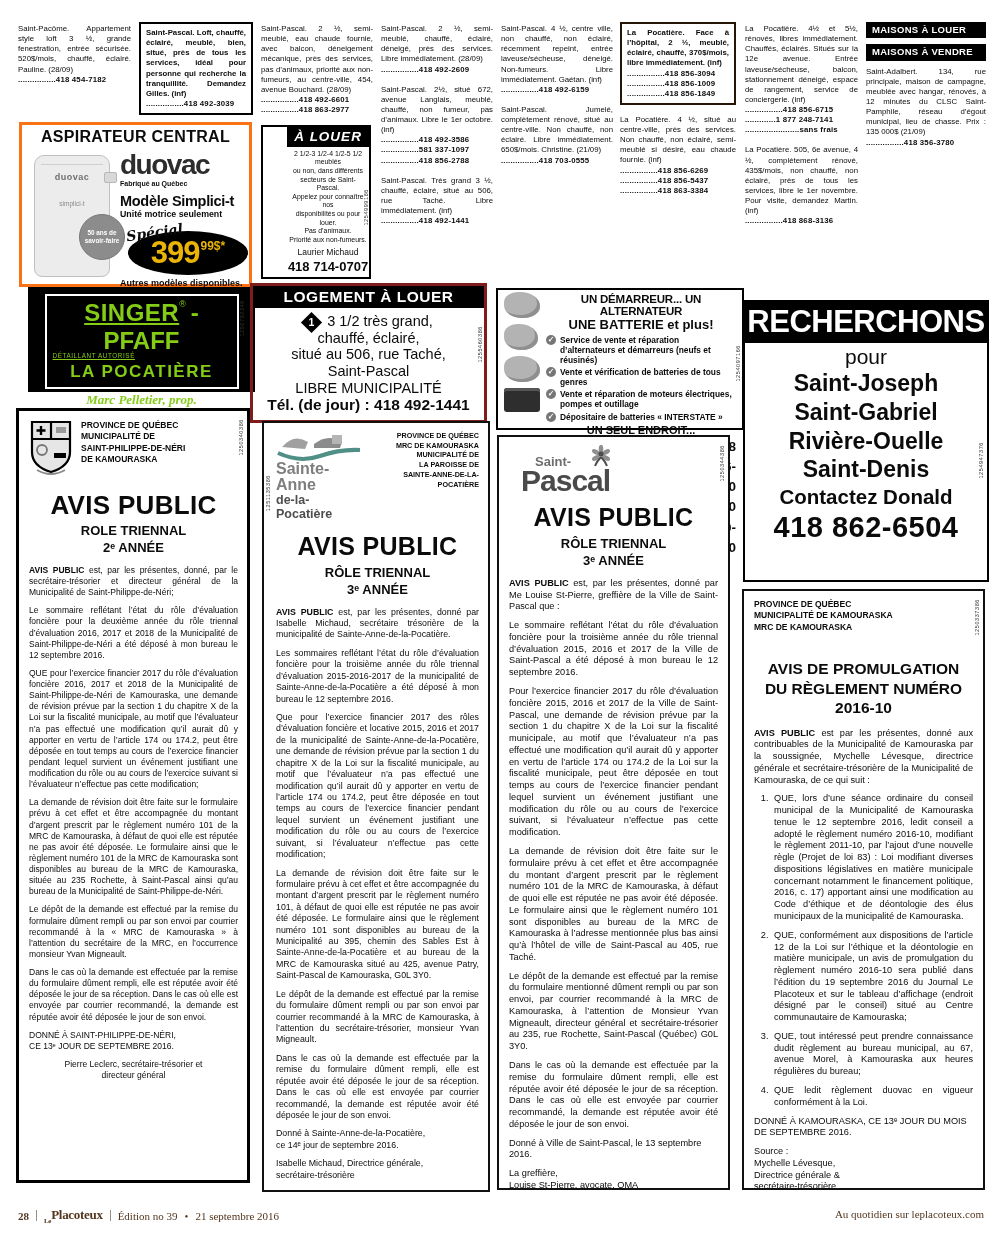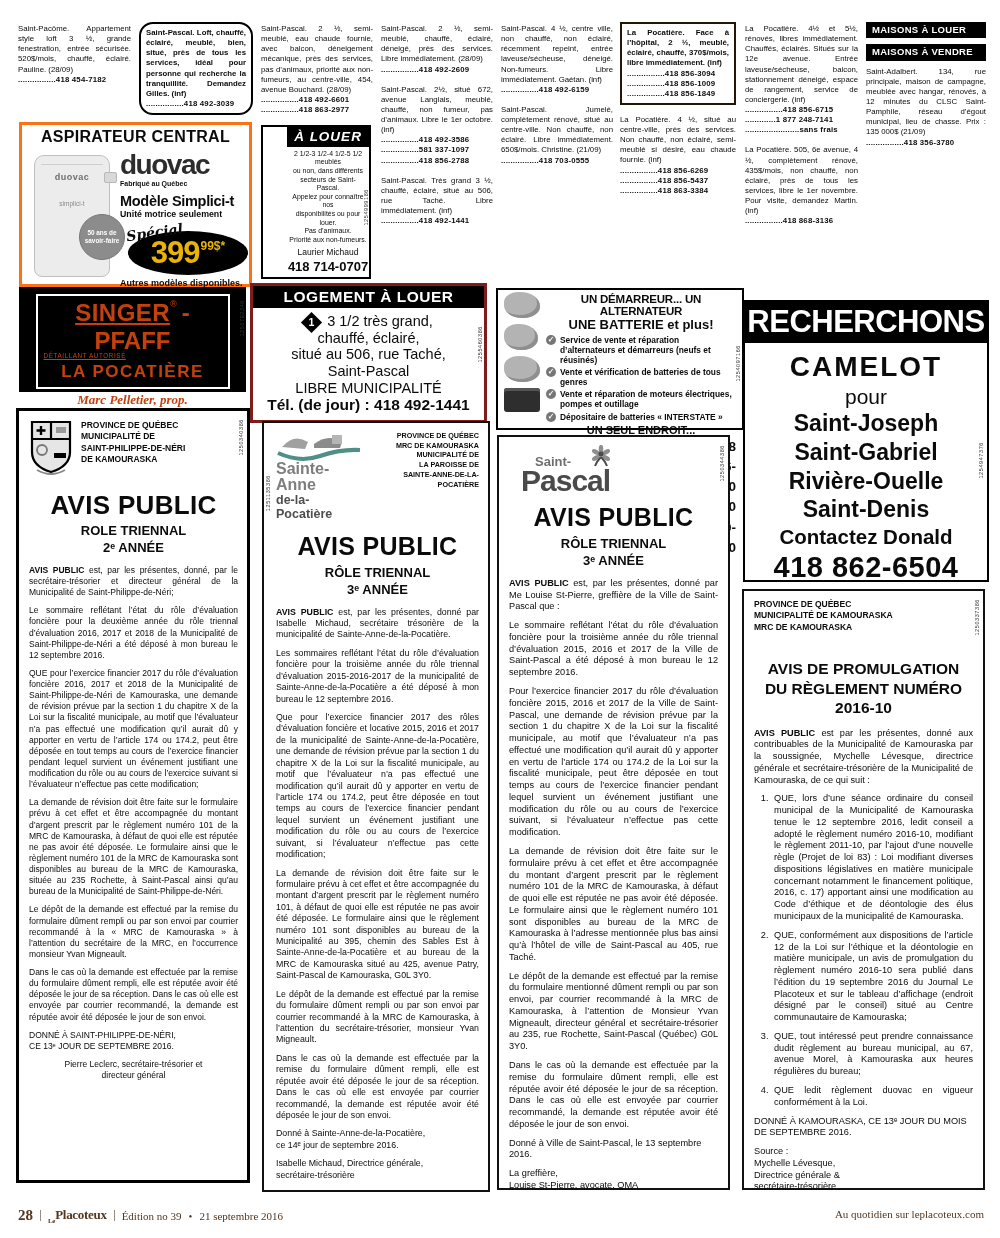--- a/index.html
+++ b/index.html
@@ -38,21 +38,21 @@
   .dv-model{font-weight:800;font-size:14.5px;letter-spacing:-.3px;}
   .dv-unitline{font-weight:700;font-size:8.8px;margin-bottom:2px;}
   .dv-special{font-family:"DejaVu Serif",serif;font-style:italic;font-weight:700;font-size:14px;transform:rotate(-8deg);
               position:relative;left:6px;top:3px;width:60px;}
   .dv-price{width:120px;height:44px;background:#000;border-radius:50%;color:#eab308;display:flex;align-items:center;justify-content:center;margin:-6px 0 3px 8px;}
   .dv-price-main{font-weight:800;font-size:31px;letter-spacing:-1px;}
   .dv-price-sup{font-weight:800;font-size:12px;margin:-14px 0 0 1px;}
   .dv-more{font-weight:700;font-size:9px;}
   .dv-limited{font-weight:700;font-size:7px;margin-top:1px;}
   
-  #singer{left:19px;top:287px;width:227px;height:105px;background:#000;color:#c2410c;text-align:center;}
+  #singer{left:28px;top:287px;width:227px;height:105px;background:#000;color:#84cc16;text-align:center;}
   .sg-box{margin:7px auto 3px;width:178px;border:2px solid #fff;padding:3px 6px 5px;text-align:center;}
   .sg-singer{font-size:24px;font-weight:800;letter-spacing:.5px;text-decoration:underline;}
   .sg-reg{font-size:9px;vertical-align:top;}
   .sg-pfaff{font-size:24px;font-weight:800;margin-left:5px;}
   .sg-dealer{font-size:6.3px;letter-spacing:.6px;text-align:left;margin-top:-3px;text-decoration:underline;}
   .sg-city{font-size:17px;font-weight:800;letter-spacing:1.5px;margin-top:3px;}
   .sg-prop{font-style:italic;font-weight:700;font-size:13px;font-family:"Liberation Serif",serif;}
   .sg-addr{font-size:9.5px;font-weight:700;}
   .sg-phone{font-size:22px;font-weight:800;letter-spacing:1.5px;}
   
@@ -110,39 +110,39 @@
   .avisD-title{font-weight:800;font-size:15.5px;text-align:center;white-space:pre-line;margin:26px 0 10px;line-height:1.25;}
   
   .sa-logo-txt1{font-weight:800;font-size:16px;color:#7e7e7e;line-height:1;}
   .sa-logo-txt2{font-weight:700;font-size:12.5px;color:#4e4e4e;line-height:1.15;}
   
   .sp-top{font-weight:700;font-size:13px;color:#6e6e6e;margin-left:14px;}
   .sp-main{font-weight:800;font-size:30px;color:#4a4a4a;letter-spacing:-1px;line-height:.8;}
   
   #footer{position:absolute;left:0;top:1207px;width:1000px;font-family:"Liberation Serif",serif;color:#53361f;}
   .ft-left{position:absolute;left:18px;top:0;display:flex;align-items:center;gap:7px;font-size:11px;}
-  .ft-page{font-weight:700;font-size:15px;}
+  .ft-page{font-weight:700;font-size:11px;}
   .ft-divider{display:inline-block;width:1px;height:11px;background:#9a8c7e;}
   .ft-brand{font-weight:700;font-size:13px;letter-spacing:-.3px;}
   .ft-le{font-size:7px;vertical-align:sub;}
   .ft-right{position:absolute;right:16px;top:1px;font-size:11px;}
   svg{display:block;}
 </style>
 </head>
 <body>
 
 <div class="abs col" style="left:18px;top:24px;width:113px;">
   <div class="ad">
     <span>Saint-Pacôme. Appartement style loft 3 ½, grande fenestration, entrée sécurisée. 520$/mois, chauffé, éclairé. Pauline. (28/09)</span>
     <div class="phones">................418 454-7182</div>
   </div>
 </div>
 
 <div class="abs col" style="left:139px;top:22px;width:114px;">
-  <div class="ad boxed" style="margin-bottom:4px;border-radius:14px;">
+  <div class="ad boxed" style="margin-bottom:4px;">
     <span>Saint-Pascal. Loft, chauffé, éclairé, meublé, bien, situé, près de tous les services, idéal pour personne qui recherche la tranquillité. Demandez Gilles. (inf)</span>
     <div class="phones">................418 492-3039</div>
   </div>
 </div>
 
 <div class="abs col" style="left:261px;top:24px;width:112px;">
   <div class="ad">
     <span>Saint-Pascal. 2 ½, semi-meublé, eau chaude fournie, avec balcon, déneigement mécanique, près des services, pas d’animaux, priorité aux non-fumeurs, au centre-ville, 454, avenue Bouchard. (28/09)</span>
     <div class="phones">................418 492-6601
 ................418 863-2977</div>
@@ -311,21 +311,20 @@
     </div>
     <div class="rm-script">Roma.</div>
     <div class="rm-phones">418 856-6210
 1 800 530-6210</div>
   </div>
   <div class="vid" style="right:1px;top:55px;left:auto;">1254097166</div>
 </div>
 
 <div class="abs" id="camelot">
   <div class="cm-head">RECHERCHONS</div>
-  <div class="cm-title">CAMELOT</div>
   <div class="cm-pour">pour</div>
   <div class="cm-name">Saint-Joseph</div>
   <div class="cm-name">Saint-Gabriel</div>
   <div class="cm-name">Rivière-Ouelle</div>
   <div class="cm-name">Saint-Denis</div>
   <div class="cm-contact">Contactez Donald</div>
   <div class="cm-phone">418 862-6504</div>
   <div class="vid" style="right:3px;top:140px;left:auto;">1254947376</div>
 </div>
 

